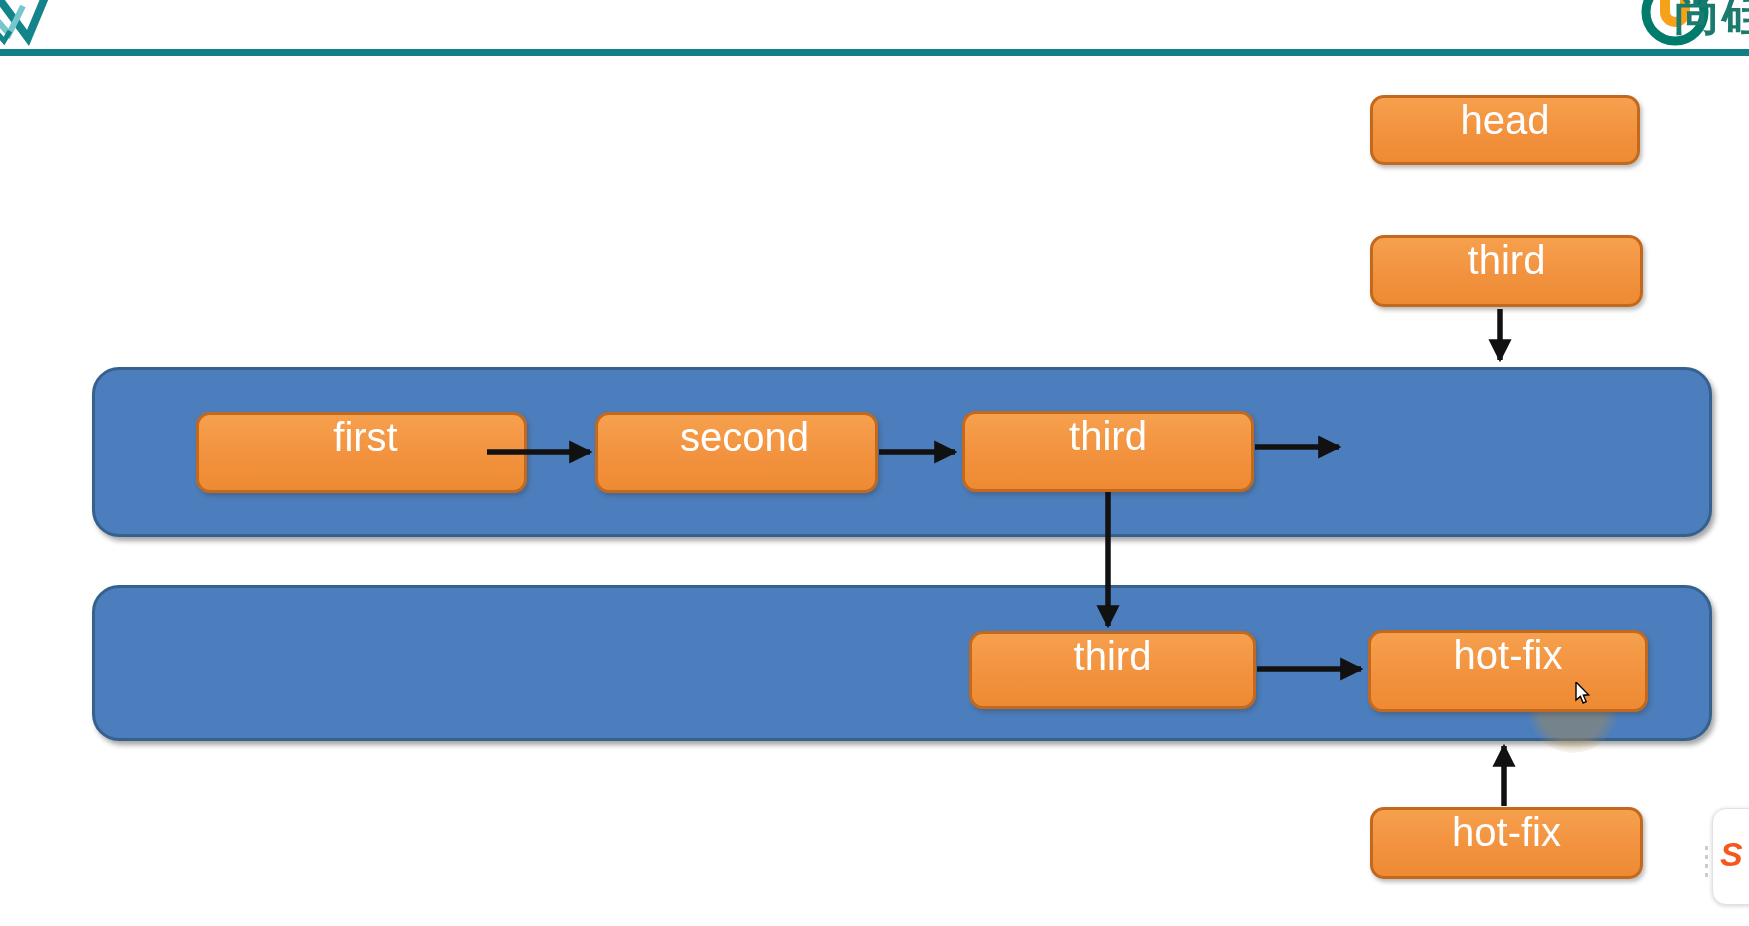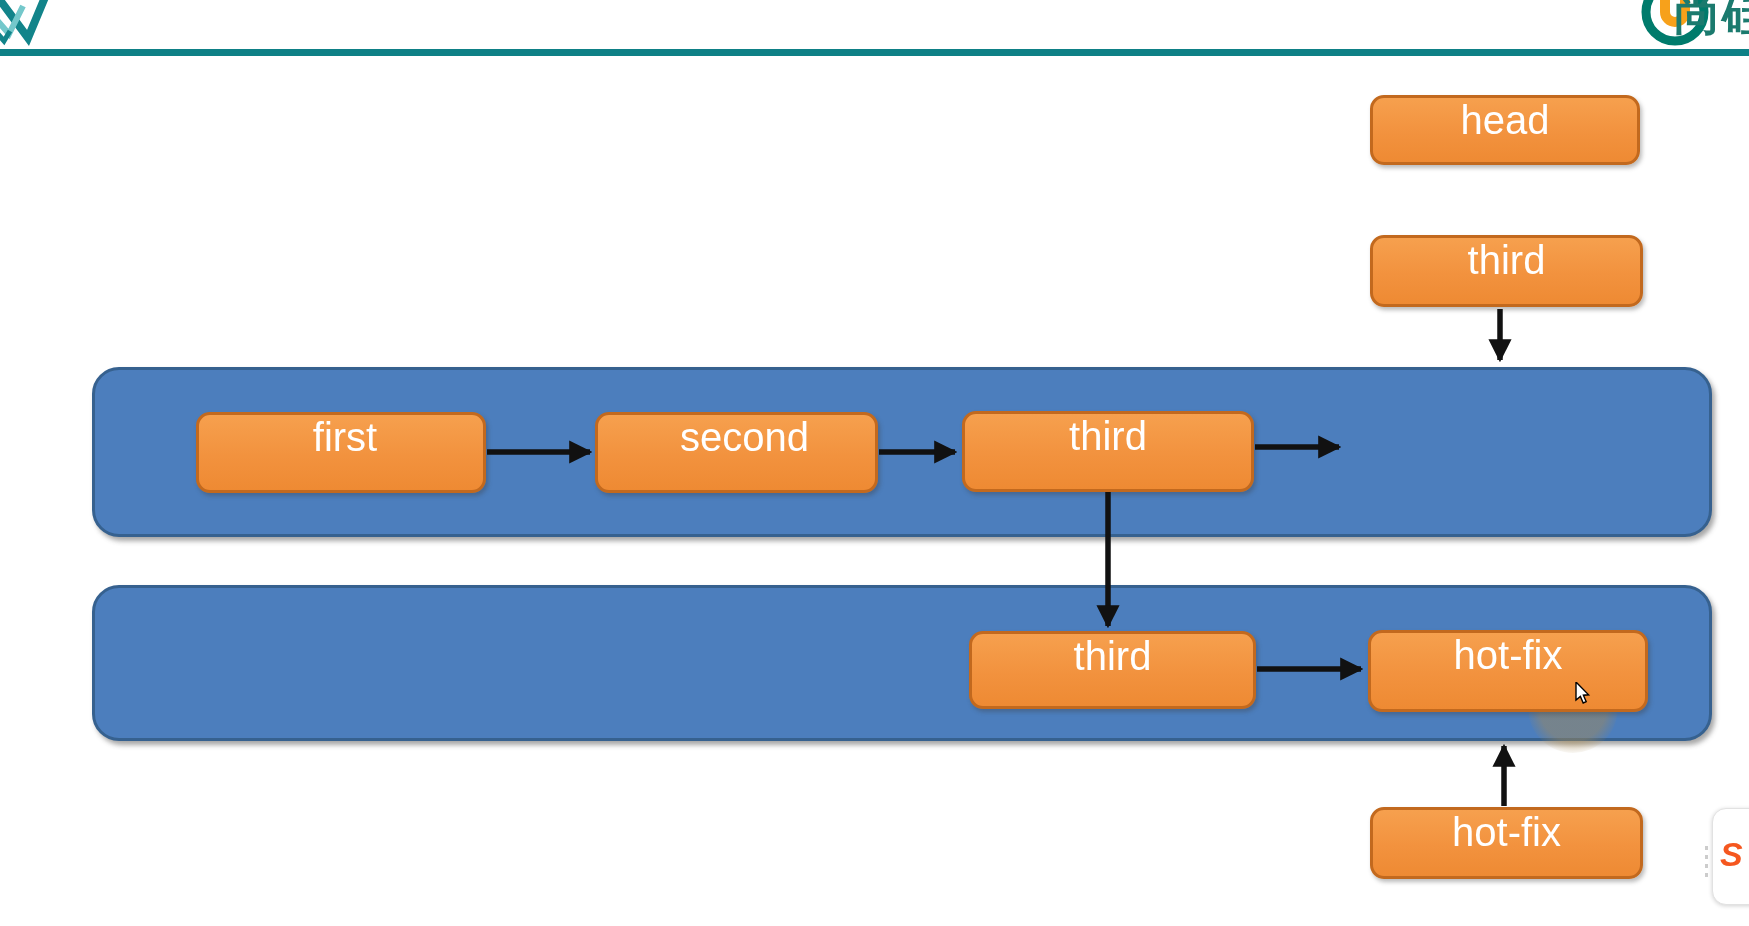--- a/index.html
+++ b/index.html
@@ -40,21 +40,21 @@
     border:3px solid #C2691E;
     border-radius:14px;
     box-sizing:border-box;
     display:flex;align-items:flex-start;justify-content:center;
     color:#FFFFFF;font-size:40px;
     box-shadow:2px 3px 4px rgba(60,60,60,0.35);
     z-index:3;
   }
   .n-head   {left:1370px;top:95px; width:270px;height:70px;}
   .n-master {left:1370px;top:235px;width:273px;height:72px;}
-  .n-first  {left:196px; top:412px;width:290px;height:81px;padding-left:8px;}
+  .n-first  {left:196px; top:412px;width:331px;height:81px;padding-left:8px;}
   .n-second {left:595px; top:412px;width:283px;height:81px;padding-left:16px;}
   .n-third1 {left:962px; top:411px;width:292px;height:81px;}
   .n-fourth {left:1346px;top:406px;width:277px;height:81px;}
   .n-third2 {left:969px; top:631px;width:287px;height:78px;}
   .n-hotfix2{left:1368px;top:630px;width:280px;height:82px;}
   .n-hotfixb{left:1370px;top:807px;width:273px;height:72px;}
   .arrow-layer{position:absolute;left:0;top:0;z-index:4;pointer-events:none;}
   
   .spot{
     position:absolute;left:1528px;top:663px;width:90px;height:90px;

